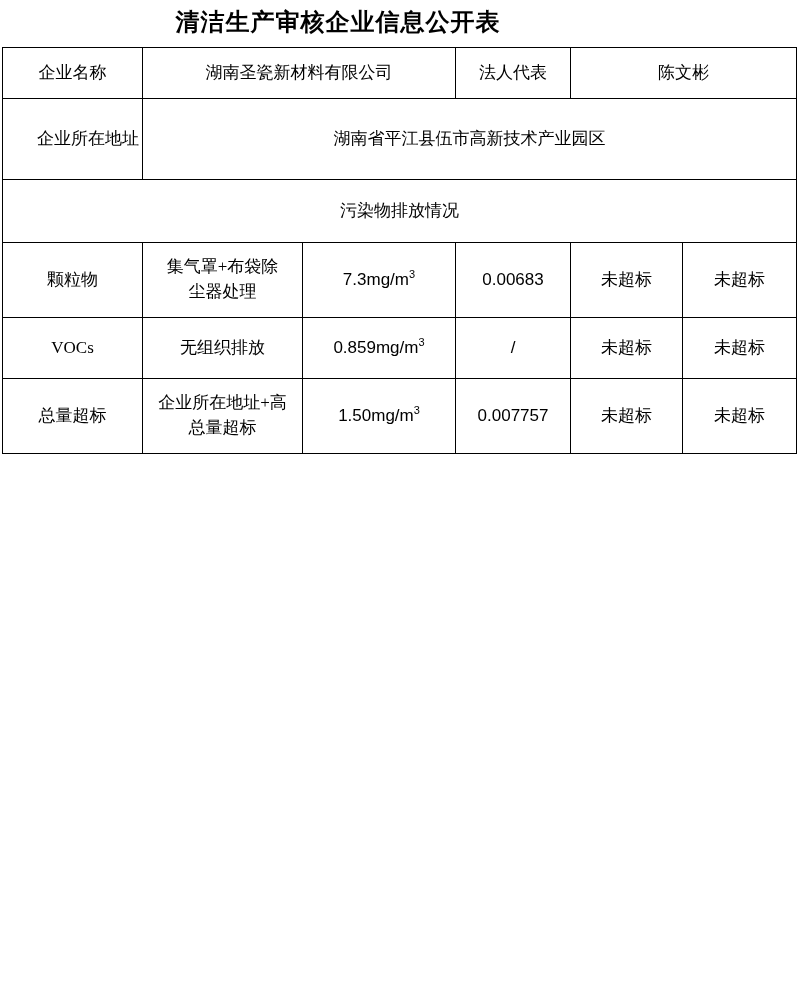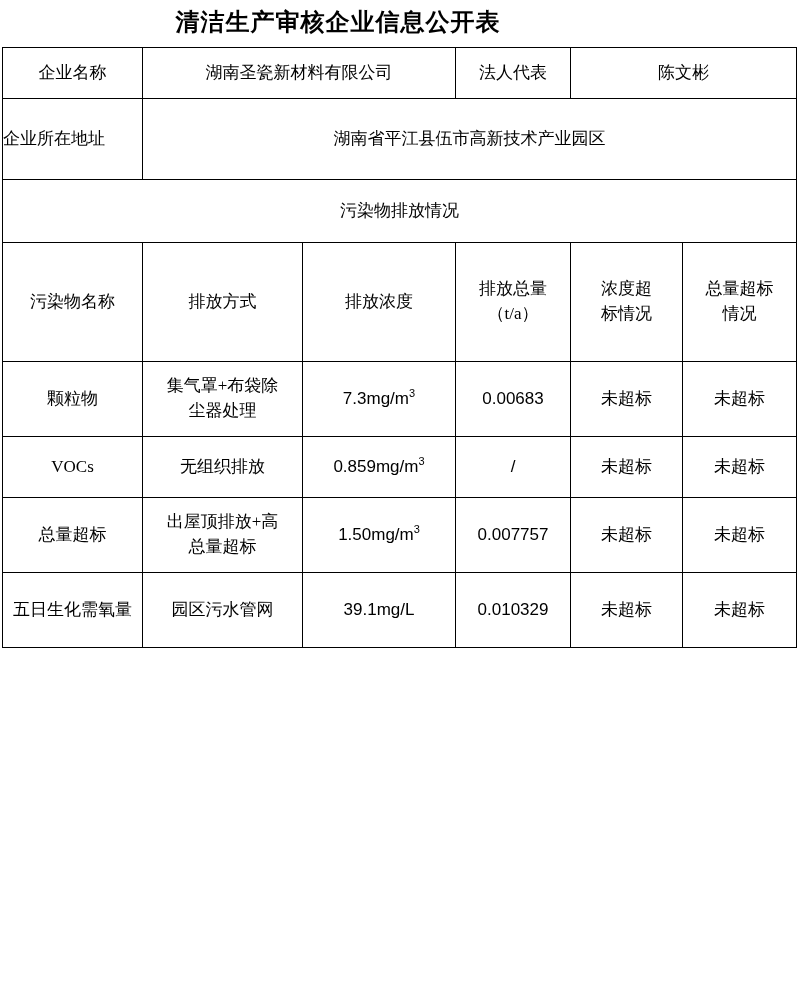--- a/index.html
+++ b/index.html
@@ -73,44 +73,27 @@
       <col style="width:114px">
     </colgroup>
     <tbody>
       <tr class="row-h-1">
         <td class="cn">企业名称</td>
         <td class="cn" colspan="2">湖南圣瓷新材料有限公司</td>
         <td class="cn">法人代表</td>
         <td class="cn" colspan="2">陈文彬</td>
       </tr>
       <tr class="row-h-2">
-        <td class="cn" style="text-align:left; padding-left:0;margin-top:21px;">企业所在地址</td>
+        <td class="cn" style="text-align:right; padding-left:0;margin-top:21px;">企业所在地址</td>
         <td class="cn" colspan="5">湖南省平江县伍市高新技术产业园区</td>
       </tr>
       <tr class="row-h-3">
         <td class="cn" colspan="6">污染物排放情况</td>
       </tr>
 
-      <tr class="row-head">
-        <td class="cn">污染物名称</td>
-        <td class="cn">排放方式</td>
-        <td class="cn">排放浓度</td>
-        <td class="cn two-line">
-          <div>排放总量</div>
-          <div>（t/a）</div>
-        </td>
-        <td class="cn two-line">
-          <div>浓度超</div>
-          <div>标情况</div>
-        </td>
-        <td class="cn two-line">
-          <div>总量超标</div>
-          <div>情况</div>
-        </td>
-      </tr>
 
       <tr class="row-data">
         <td class="cn">颗粒物</td>
         <td class="cn two-line">
           <div>集气罩+布袋除</div>
           <div>尘器处理</div>
         </td>
         <td class="num"><span>7.3mg/m</span><sup>3</sup></td>
         <td class="num">0.00683</td>
         <td class="cn">未超标</td>
@@ -122,37 +105,29 @@
         <td class="cn">无组织排放</td>
         <td class="num"><span>0.859mg/m</span><sup>3</sup></td>
         <td class="num">/</td>
         <td class="cn">未超标</td>
         <td class="cn">未超标</td>
       </tr>
 
       <tr class="row-data">
         <td class="cn">总量超标</td>
         <td class="cn two-line">
-          <div>出屋顶排放+高</div>
+          <div>企业所在地址+高</div>
           <div>总量超标</div>
         </td>
         <td class="num"><span>1.50mg/m</span><sup>3</sup></td>
         <td class="num">0.007757</td>
         <td class="cn">未超标</td>
         <td class="cn">未超标</td>
       </tr>
 
 
 
-      <tr class="row-data">
-        <td class="cn">五日生化需氧量</td>
-        <td class="cn">园区污水管网</td>
-        <td class="num">39.1mg/L</td>
-        <td class="num">0.010329</td>
-        <td class="cn">未超标</td>
-        <td class="cn">未超标</td>
-      </tr>
 
 
     </tbody>
   </table>
 
 </div>
 
 </body></html>

